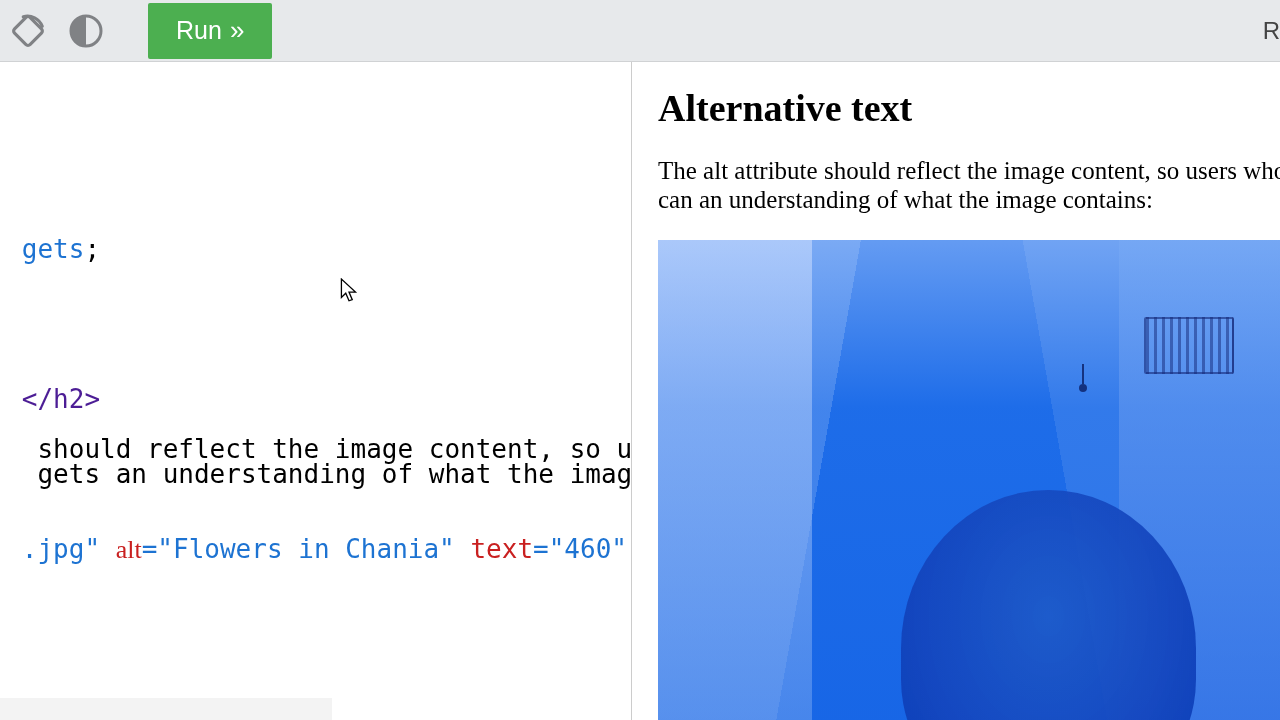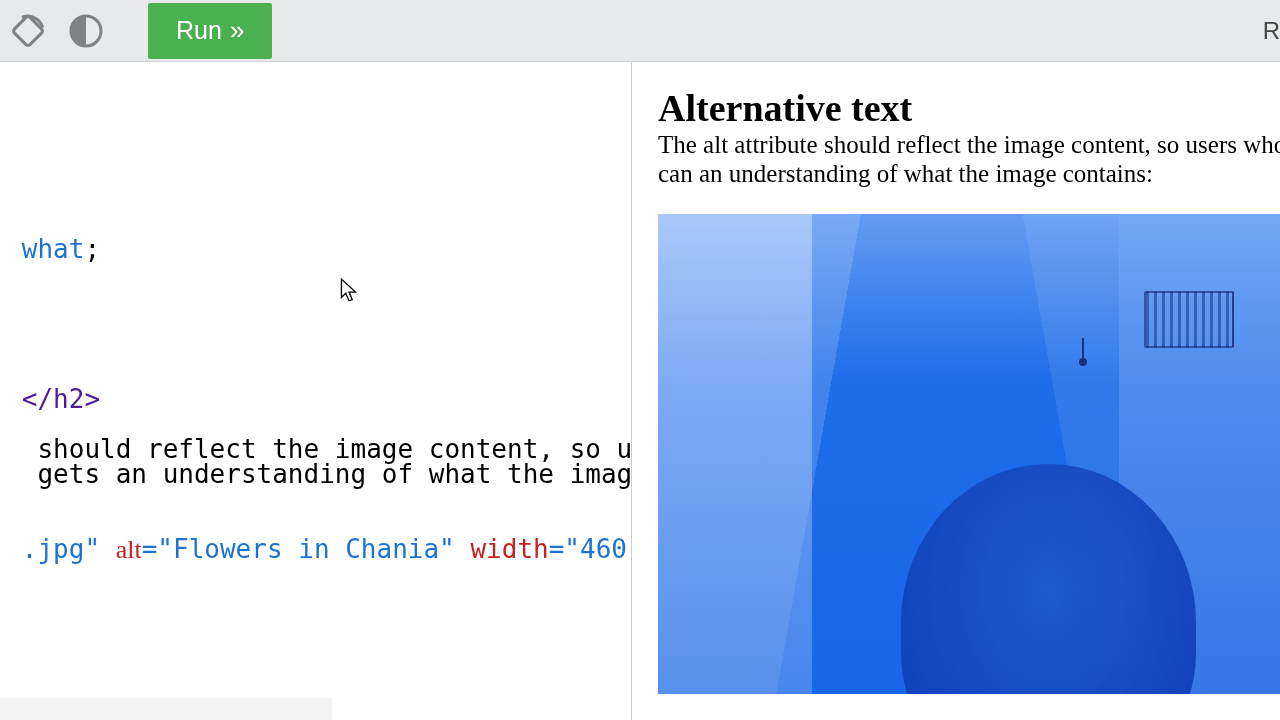--- a/index.html
+++ b/index.html
@@ -108,20 +108,21 @@
     height: 26px;
     pointer-events: none;
   }
 
   
   .out-title {
     font-family: "Times New Roman", serif;
     font-size: 38px;
     font-weight: 700;
     color: #000;
+    margin-bottom: 26px;
   }
   .out-para {
     font-family: "Times New Roman", serif;
     font-size: 25px;
     line-height: 29px;
     color: #000;
     margin-bottom: 26px;
     width: 640px;
   }
   .out-img {
@@ -223,33 +224,33 @@
 <div class="workspace">
 
   <div class="pane-left">
     <pre class="code">      
       
       
       
       
       
       
-                  <span class="val">what</span><span class="txt">;</span>
+                  <span class="val">gets</span><span class="txt">;</span>
       
       
       
       
       
                   <span class="tag">&lt;/h2&gt;</span>
       
                   <span class="txt"> should reflect the image content, so users who</span>
                   <span class="txt"> gets an understanding of what the image contains:</span>
       
       
-                  <span class="val">.jpg"</span> <span class="attr">alt</span><span class="val">="Flowers in Chania"</span> <span class="attr2">width</span><span class="val">="460"</span>
+                  <span class="val">.jpg"</span> <span class="attr">alt</span><span class="val">="Flowers in Chania"</span> <span class="attr2">text</span><span class="val">="460"</span>
 </pre>
 
     <svg class="cursor-arrow" viewBox="0 0 16 24">
       <path d="M1 1 L1 18 L5 14 L8 21 L11 20 L8 13 L14 13 Z" fill="#fff" stroke="#000" stroke-width="1.2"></path>
     </svg>
 
     <div class="scroll-stub"></div>
   </div>
 
   <div class="pane-right">

